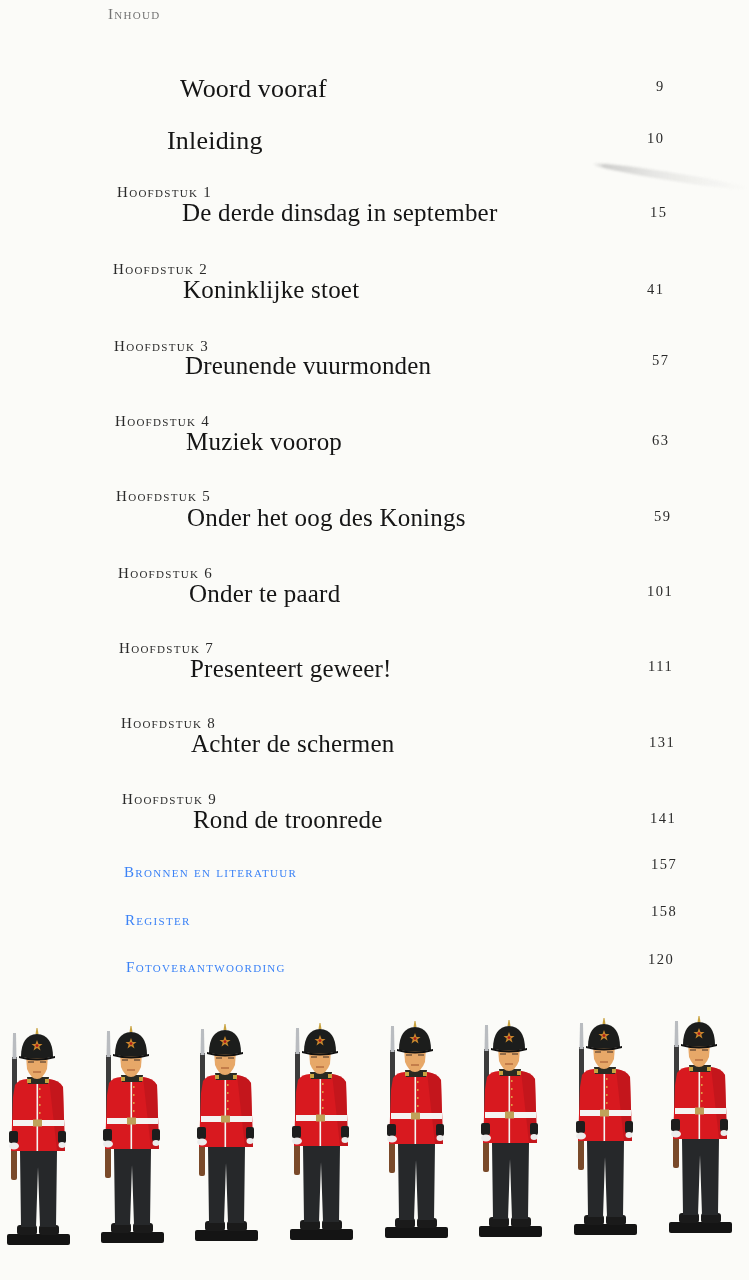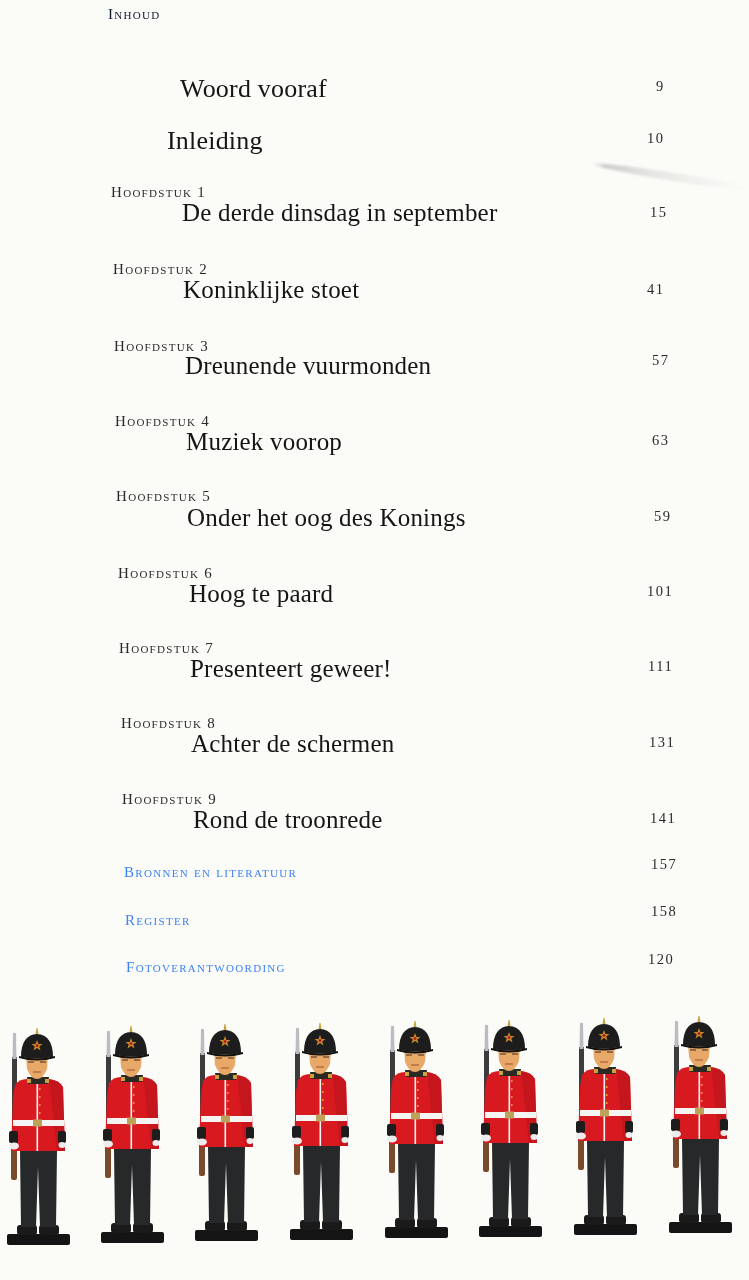--- a/index.html
+++ b/index.html
@@ -11,21 +11,21 @@
   }
   .page { position: absolute; inset: 0; }
   .smudge {
     position: absolute; left: 592px; top: 160px; width: 160px; height: 8px;
     transform: rotate(9deg); transform-origin: left center;
     background: linear-gradient(90deg, rgba(150,150,150,0.0) 0%, rgba(150,150,150,0.45) 8%, rgba(170,170,170,0.25) 40%, rgba(190,190,190,0.12) 75%, rgba(200,200,200,0) 100%);
     border-radius: 50%; filter: blur(1px);
   }
   .sc { font-variant: small-caps; letter-spacing: 1.3px; }
   .toc-head {
-    position: absolute; left: 108px; top: 6px; font-size: 15px; color: #0f172a;
+    position: absolute; left: 108px; top: 6px; font-size: 15px; color: #737373;
   }
   .entry { position: absolute; left: 0; right: 0; height: 1px; }
   .entry .label {
     position: absolute; top: 0; font-size: 15px; color: #2a2a2a; white-space: nowrap;
   }
   .entry .title {
     position: absolute; font-size: 25px; color: #151515; white-space: nowrap; letter-spacing: 0.2px;
   }
   .entry .pnum {
     position: absolute; font-size: 14.5px; color: #2a2a2a; letter-spacing: 1.5px; white-space: nowrap;
@@ -46,21 +46,21 @@
   <div class="entry" style="top:78px">
     <span class="title" style="left:180px; top:-4px; font-size:26px">Woord vooraf</span>
     <span class="pnum" style="left:656px; top:0px">9</span>
   </div>
   <div class="entry" style="top:130px">
     <span class="title" style="left:167px; top:-4px; font-size:26px">Inleiding</span>
     <span class="pnum" style="left:647px; top:0px">10</span>
   </div>
 
   <div class="entry" style="top:184px">
-    <span class="label sc" style="left:111px">Hoofdstuk 1</span>
+    <span class="label sc" style="left:117px">Hoofdstuk 1</span>
     <span class="title" style="left:182px; top:15px">De derde dinsdag in september</span>
     <span class="pnum" style="left:650px; top:20px">15</span>
   </div>
   <div class="entry" style="top:261px">
     <span class="label sc" style="left:113px">Hoofdstuk 2</span>
     <span class="title" style="left:183px; top:15px">Koninklijke stoet</span>
     <span class="pnum" style="left:647px; top:20px">41</span>
   </div>
   <div class="entry" style="top:338px">
     <span class="label sc" style="left:114px">Hoofdstuk 3</span>
@@ -72,21 +72,21 @@
     <span class="title" style="left:186px; top:15px">Muziek voorop</span>
     <span class="pnum" style="left:652px; top:19px">63</span>
   </div>
   <div class="entry" style="top:488px">
     <span class="label sc" style="left:116px">Hoofdstuk 5</span>
     <span class="title" style="left:187px; top:16px">Onder het oog des Konings</span>
     <span class="pnum" style="left:654px; top:20px">59</span>
   </div>
   <div class="entry" style="top:565px">
     <span class="label sc" style="left:118px">Hoofdstuk 6</span>
-    <span class="title" style="left:189px; top:15px">Hoog te paard</span>
+    <span class="title" style="left:189px; top:15px">Onder te paard</span>
     <span class="pnum" style="left:647px; top:18px">101</span>
   </div>
   <div class="entry" style="top:640px">
     <span class="label sc" style="left:119px">Hoofdstuk 7</span>
     <span class="title" style="left:190px; top:15px">Presenteert geweer!</span>
     <span class="pnum" style="left:648px; top:18px">111</span>
   </div>
   <div class="entry" style="top:715px">
     <span class="label sc" style="left:121px">Hoofdstuk 8</span>
     <span class="title" style="left:191px; top:15px">Achter de schermen</span>

